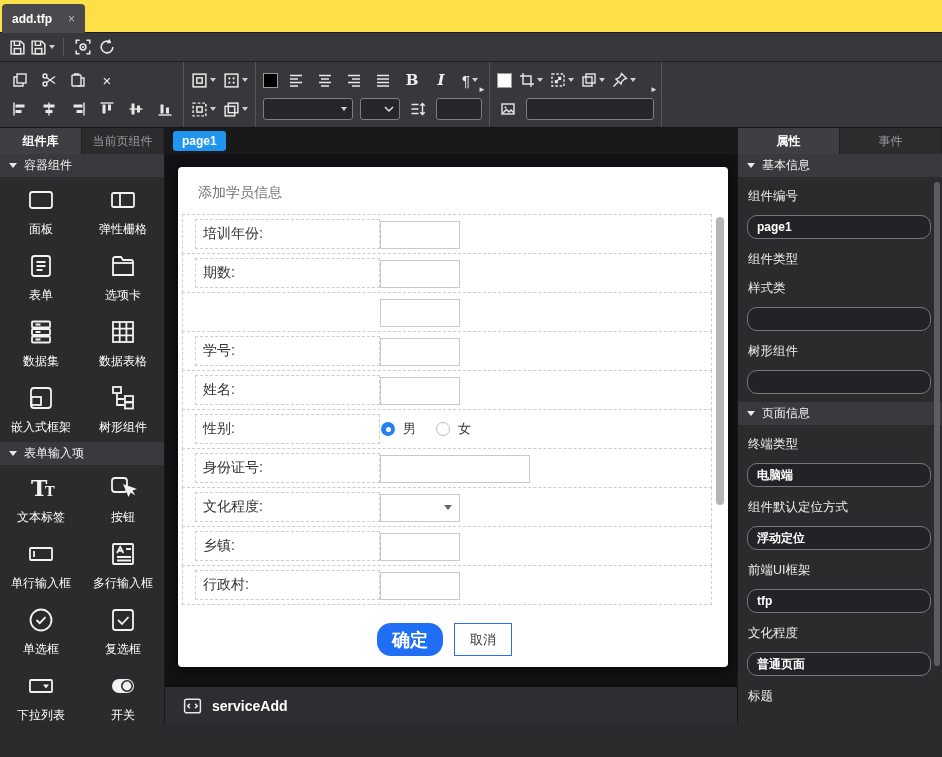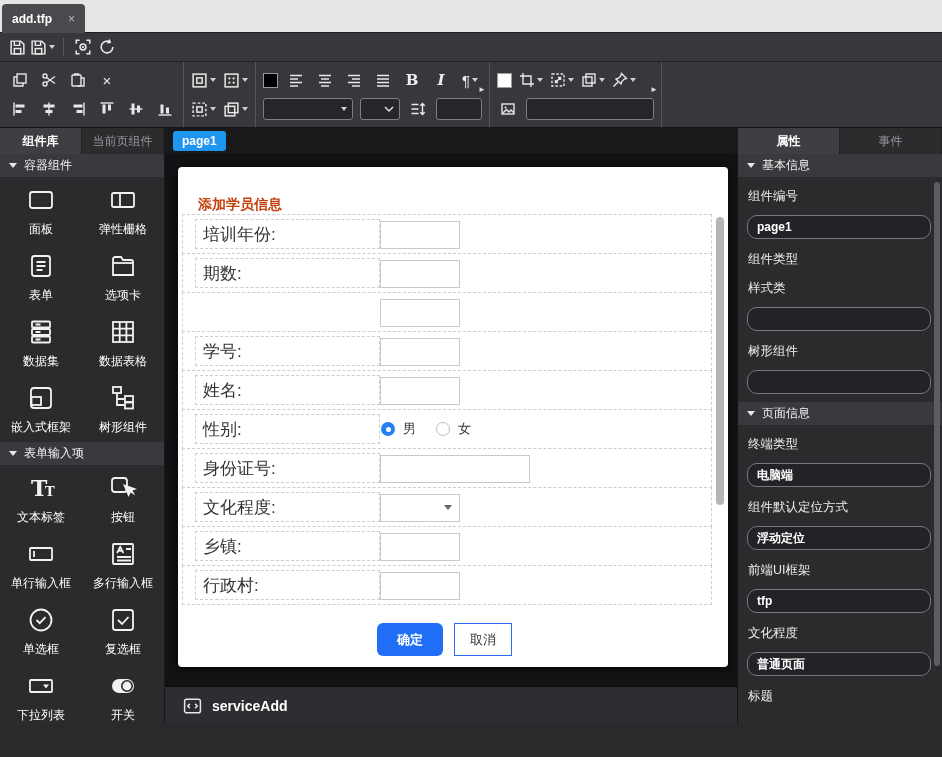--- a/index.html
+++ b/index.html
@@ -7,21 +7,21 @@
   .app {
     position:relative; width:942px; height:757px; overflow:hidden;
     background:#2a2a2d; font-family:"Liberation Sans","DejaVu Sans",sans-serif;
     color:#e6e6e6; font-size:12px;
   }
   svg { display:block; }
   .ic  { stroke:#e8e8e8; fill:none; stroke-width:1.4; }
   .icf { fill:#e8e8e8; stroke:none; }
 
   
-  .titlebar { height:33px; background:#e5e5e5; border-bottom:1px solid #1d1d1f; position:relative; }
+  .titlebar { height:33px; background:#fde047; border-bottom:1px solid #1d1d1f; position:relative; }
   .file-tab { position:absolute; left:2px; top:4px; height:29px; background:#4a4a4e;
     border-radius:4px 4px 0 0; display:flex; align-items:center; gap:16px; padding:0 10px;
     font-weight:bold; color:#fff; }
   .file-close { color:#b9b9bd; font-size:12px; font-weight:normal; }
 
   
   .tb1 { height:29px; background:#38383c; border-bottom:1px solid #202022;
     display:flex; align-items:center; padding:0 6px; gap:2px; }
   .tbmain { height:66px; background:#38383c; border-bottom:1px solid #141416;
     display:flex; padding:0 2px; }
@@ -63,42 +63,42 @@
   .item-grid { display:grid; grid-template-columns:1fr 1fr; }
   .comp-item { height:66px; display:flex; flex-direction:column; align-items:center;
     justify-content:center; gap:6px; color:#fff; }
   .cico { stroke:#f2f2f2; fill:none; stroke-width:1.8; }
   .cicf { fill:#f2f2f2; stroke:none; }
 
   
   .center { width:572px; background:#121214; position:relative; }
   .page { position:absolute; left:13px; top:13px; width:550px; height:500px; background:#fff;
     border-radius:4px; box-shadow:0 2px 8px rgba(0,0,0,.65); color:#333; }
-  .page-title { position:absolute; left:20px; top:17px; font-size:14px; font-weight:bold; color:#c2410c;margin-top:12px; }
+  .page-title { position:absolute; left:20px; top:17px; font-size:14px; font-weight:normal; color:#737373; }
   .rows { position:absolute; left:4px; right:16px; top:48px; }
   .frow { height:40px; border:1px dashed #cdcdcd; position:relative; margin-top:-1px; background:#fff; }
   .cell-label { position:absolute; left:12px; top:4px; bottom:4px; width:185px;
     border:1px dashed #cdcdcd; display:flex; align-items:center; padding-left:7px;
-    font-size:17px; color:#333; }
+    font-size:14px; color:#333; }
   .ctrl { position:absolute; left:197px; top:6px; height:28px; background:#fff; border:1px solid #c9c9c9; }
   .w80 { width:80px; } .w150 { width:150px; }
   .selbox { width:80px; }
   .sel-arrow { position:absolute; right:7px; top:10px; width:0; height:0;
     border-left:4px solid transparent; border-right:4px solid transparent; border-top:5px solid #666; }
   .radio-row { position:absolute; left:198px; top:0; height:100%; display:flex; align-items:center;
     gap:8px; font-size:13px; color:#333; }
   .radio { width:14px; height:14px; border-radius:50%; position:relative; }
   .radio.on { background:#2680f5; }
   .radio.on::after { content:""; position:absolute; left:4.5px; top:4.5px; width:5px; height:5px;
     background:#fff; border-radius:50%; }
   .radio.off { background:#fff; border:1px solid #bdbdbd; }
   .radio-label { margin-right:12px; }
   .btn-row { position:absolute; left:199px; top:456px; display:flex; gap:11px; align-items:center; }
-  .btn-ok { width:66px; height:33px; background:#1f6ef5; color:#fff; font-size:13px; font-weight:bold;
-    display:flex; align-items:center; justify-content:center; border-radius:6px; }
+  .btn-ok { width:66px; height:33px; background:#1f6ef5; color:#fff; font-size:18px; font-weight:bold;
+    display:flex; align-items:center; justify-content:center; border-radius:14px; }
   .btn-cancel { width:58px; height:33px; background:#fff; border:1px solid #2b6df0; color:#333;
     font-size:13px; display:flex; align-items:center; justify-content:center; border-radius:0; }
   .page-scroll { position:absolute; right:4px; top:50px; width:8px; height:288px;
     background:#b5b5b5; border-radius:4px; }
   .service-bar { position:absolute; left:0; right:0; bottom:0; height:38px; background:#2e2e32;
     border-top:1px solid #0c0c0d; display:flex; align-items:center; gap:10px; padding-left:18px;
     color:#fff; font-size:14px; font-weight:bold; }
 
   
   .rightpanel { width:205px; background:#2b2b2e; border-left:1px solid #151517;

